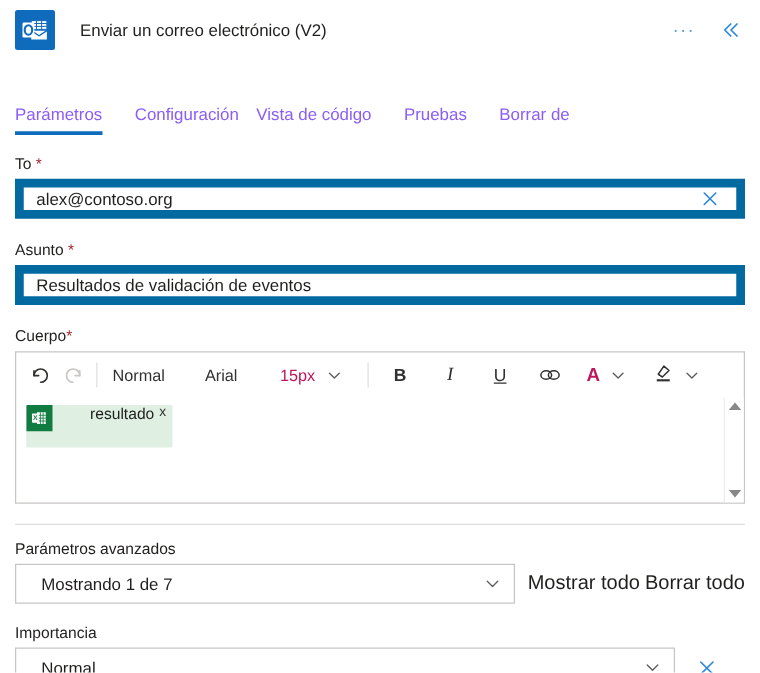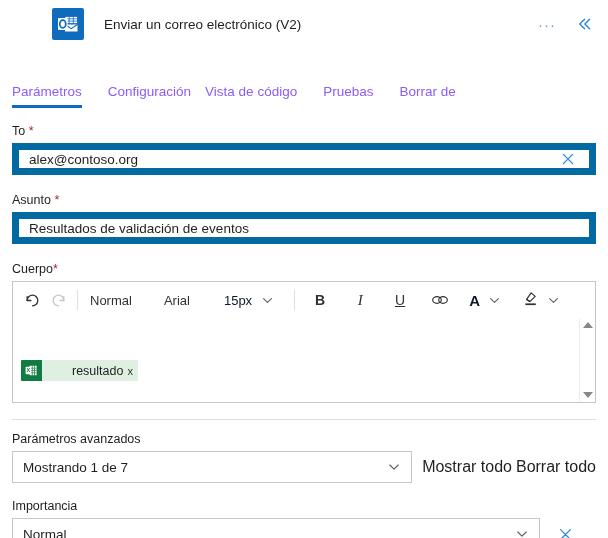--- a/index.html
+++ b/index.html
@@ -17,21 +17,20 @@
     position: relative;
   }
 
   
   .card-header {
     height: 48px;
     display: flex;
     align-items: center;
     padding: 0 12px 0 12px;
     box-sizing: border-box;
-    margin-left: 40px;
   }
   .app-icon {
     width: 32px;
     height: 32px;
     background: #0f6cbd;
     border-radius: 2px;
     flex: 0 0 auto;
     display: flex;
     align-items: center;
     justify-content: center;
@@ -194,50 +193,49 @@
     padding: 0 6px;
     cursor: pointer;
     white-space: nowrap;
   }
   .tb-combo {
     display: flex;
     align-items: center;
     gap: 6px;
     cursor: pointer;
     padding: 0 4px;
-    color: #0f172a;
+    color: #be185d;
   }
   .tb-bold { font-weight: bold; font-size: 14px; }
   .tb-italic { font-style: italic; font-family: "Liberation Serif", serif; font-size: 15px; }
   .tb-underline { text-decoration: underline; font-size: 14px; }
   .tb-a { font-weight: bold; font-size: 15px; }
 
   .editor-body {
     flex: 1 1 auto;
     display: flex;
     position: relative;
     overflow: hidden;
   }
   .editor-canvas {
     flex: 1 1 auto;
     padding: 6px 8px 0 8px;
     box-sizing: border-box;
   }
   .token {
     display: inline-flex;
-    align-items: center;
+    align-items: flex-start;
     background: #dff0e3;
-    height: 21px;
+    height: 34px;
     max-width: 100%;
     border-radius: 1px;
     font-size: 12.5px;
     color: #201f1e;
     cursor: pointer;
     overflow: hidden;
-    margin-top: 36px;
   }
   .token-icon {
     width: 21px;
     height: 21px;
     background: #107c41;
     display: flex;
     align-items: center;
     justify-content: center;
     flex: 0 0 auto;
   }
@@ -286,21 +284,21 @@
     display: flex;
     align-items: flex-end;
     gap: 0;
   }
   .select-box {
     height: 32px;
     border: 1px solid #c8c6c4;
     background: #ffffff;
     display: flex;
     align-items: center;
-    padding: 0 8px 0 10px;
+    padding: 0 8px 0 20px;
     box-sizing: border-box;
     font-size: 13.5px;
     color: #201f1e;
     cursor: pointer;
   }
   .select-box .value { flex: 1 1 auto; }
   .chev {
     flex: 0 0 auto;
     color: #605e5c;
     display: flex;

